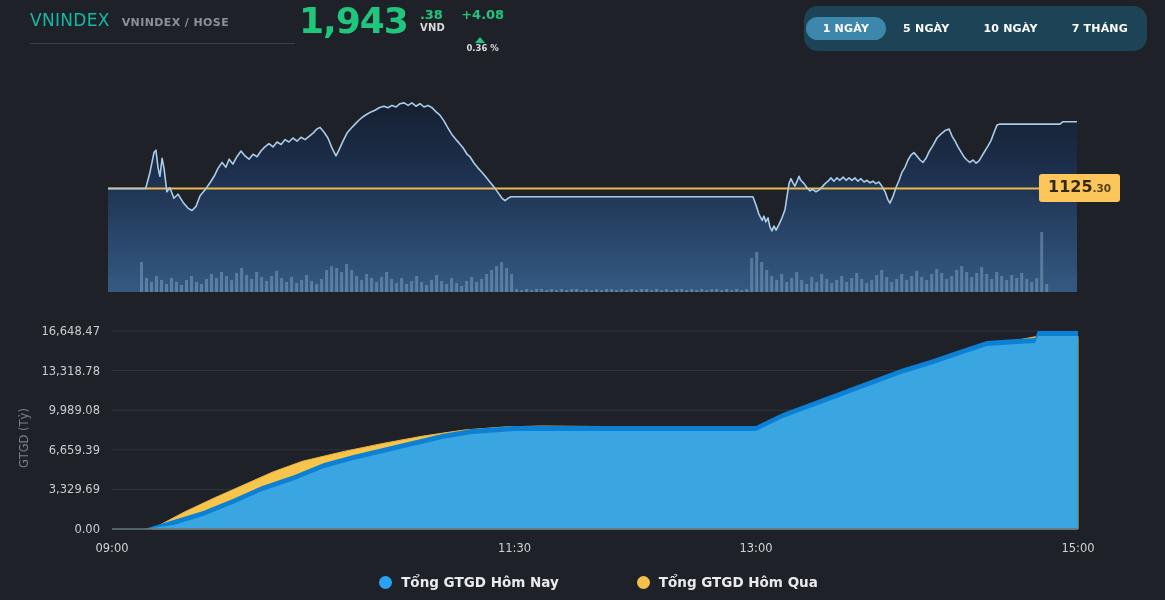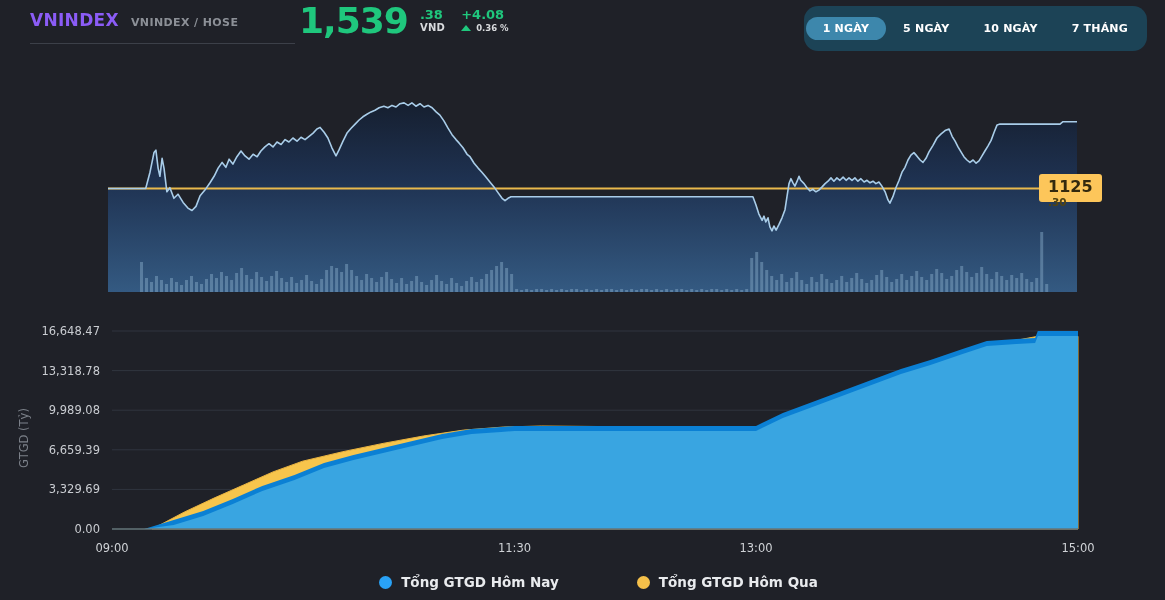--- a/index.html
+++ b/index.html
@@ -2,32 +2,32 @@
 <html><head>
 <meta charset="utf-8">
 <style>
   * { margin:0; padding:0; box-sizing:border-box; }
   html,body { width:1165px; height:600px; background:#1f2128; overflow:hidden;
     font-family:"DejaVu Sans","Liberation Sans",sans-serif; }
   .app { position:relative; width:1165px; height:600px; background:#1f2128; }
 
   
   .title-block { position:absolute; left:30px; top:10px; display:flex; align-items:baseline; }
-  .symbol { font-size:17px; font-weight:bold; color:#8b5cf6; letter-spacing:.3px; }
+  .symbol { font-size:17px; font-weight:normal; color:#14b8a6; letter-spacing:.3px; }
   .exchange { font-size:11px; color:#8c9097; margin-left:12px; font-weight:bold; letter-spacing:.4px; }
   .title-divider { position:absolute; left:30px; top:43px; width:265px; height:1px; background:#3c4049; }
 
   .price-block { position:absolute; left:299px; top:1px; display:flex; align-items:flex-start; }
   .price-main { font-size:36px; font-weight:bold; color:#1fc77d; letter-spacing:-1px; line-height:40px; }
   .price-sub { display:flex; flex-direction:column; margin-left:12px; padding-top:7px; }
   .price-dec { font-size:13px; font-weight:bold; color:#1fc77d; line-height:14px; }
   .price-cur { font-size:10px; font-weight:bold; color:#d8dadd; line-height:11px; letter-spacing:.3px; }
   .chg-col { display:flex; flex-direction:column; margin-left:16px; padding-top:7px; }
   .chg-val { font-size:13px; font-weight:bold; color:#1fc77d; line-height:14px; }
-  .chg-row { display:flex; align-items:center; margin-top:1px; }
+  .chg-row { display:flex; align-items:center; margin-top:15px;flex-direction:column; }
   .tri-up { width:0; height:0; border-left:5px solid transparent; border-right:5px solid transparent;
     border-bottom:6px solid #1fc77d; margin-right:5px; display:inline-block; }
   .chg-pct { font-size:8.5px; font-weight:bold; color:#d8dadd; }
 
   
   .range-group { position:absolute; top:6px; right:18px; height:45px; display:flex; align-items:center;
     background:#1c4356; border-radius:14px; padding:4px 2px; }
   .range-btn { border:none; background:transparent; color:#fff; font-family:inherit;
     font-size:11px; font-weight:bold; padding:6px 17px; cursor:pointer; letter-spacing:.2px;
     border-radius:13px; line-height:11px; white-space:nowrap; }
@@ -280,42 +280,42 @@
       </g>
   </svg>
 
   <div class="title-block">
     <span class="symbol">VNINDEX</span>
     <span class="exchange">VNINDEX / HOSE</span>
   </div>
   <div class="title-divider"></div>
 
   <div class="price-block">
-    <span class="price-main">1,539</span>
+    <span class="price-main">1,943</span>
     <span class="price-sub">
       <span class="price-dec">.38</span>
       <span class="price-cur">VND</span>
     </span>
     <span class="chg-col">
       <span class="chg-val">+4.08</span>
       <span class="chg-row">
         <span class="tri-up"></span>
         <span class="chg-pct">0.36 %</span>
       </span>
     </span>
   </div>
 
   <div class="range-group">
     <button class="range-btn selected">1 NGÀY</button>
     <button class="range-btn">5 NGÀY</button>
     <button class="range-btn">10 NGÀY</button>
     <button class="range-btn">7 THÁNG</button>
   </div>
 
-  <div class="price-tag" style="background: rgb(253, 198, 90); flex-direction: column;">
+  <div class="price-tag" style="background: rgb(253, 198, 90);">
     <span class="big">1125</span>
       <span class="small">.30</span>
   </div>
 
   <div class="legend">
     <div class="legend-item">
       <span class="legend-dot" id="dot-today" style="background: rgb(41, 162, 246);"></span>
       <span class="legend-label">Tổng GTGD Hôm Nay</span>
     </div>
     <div class="legend-item">

